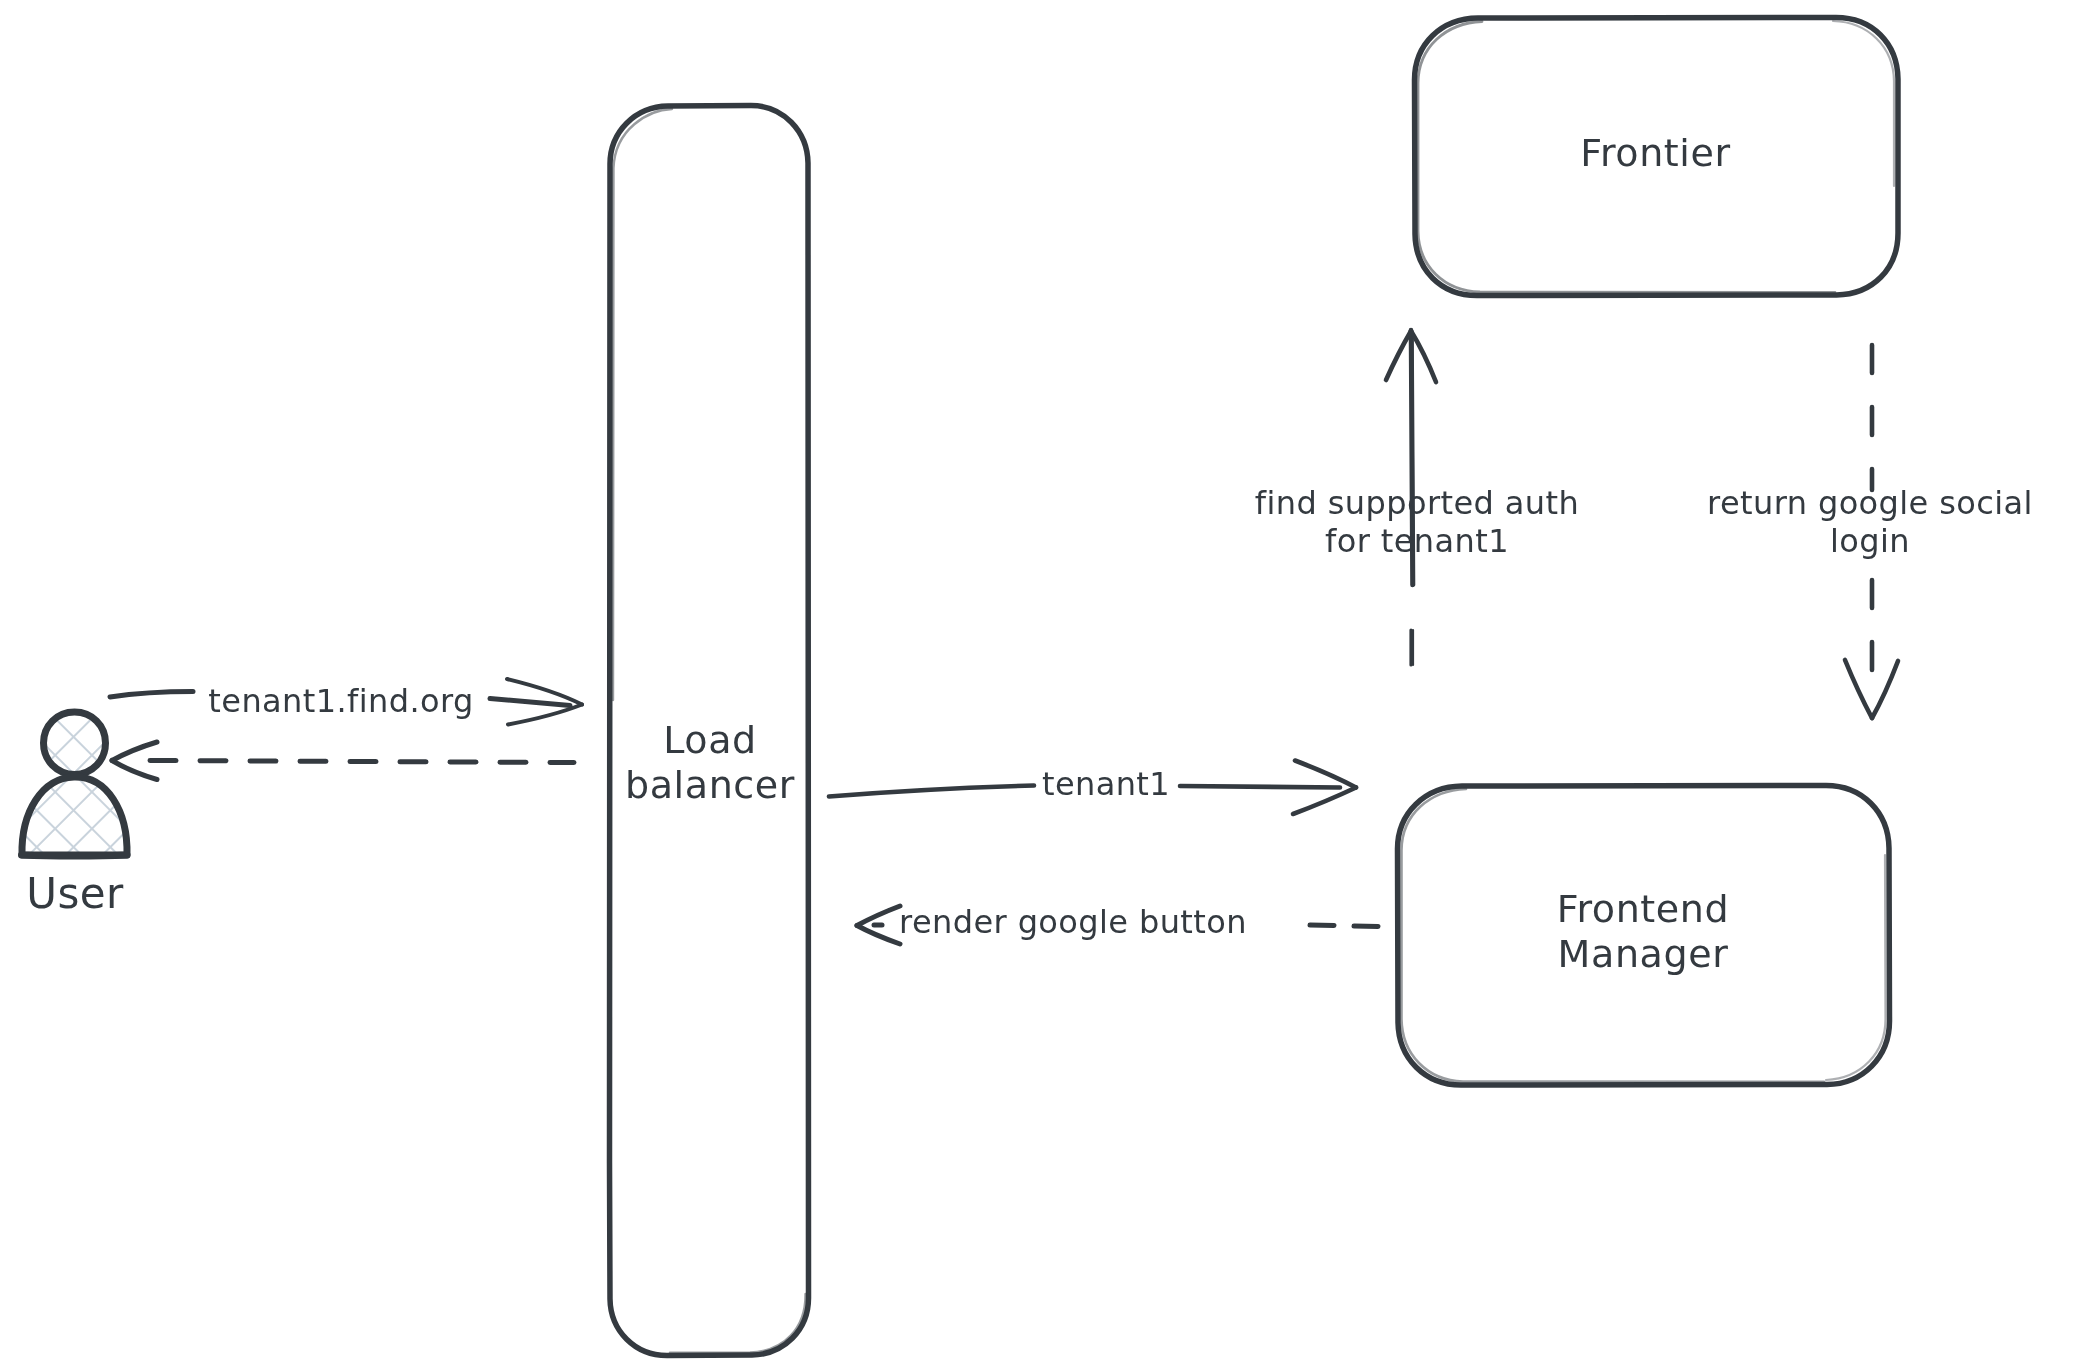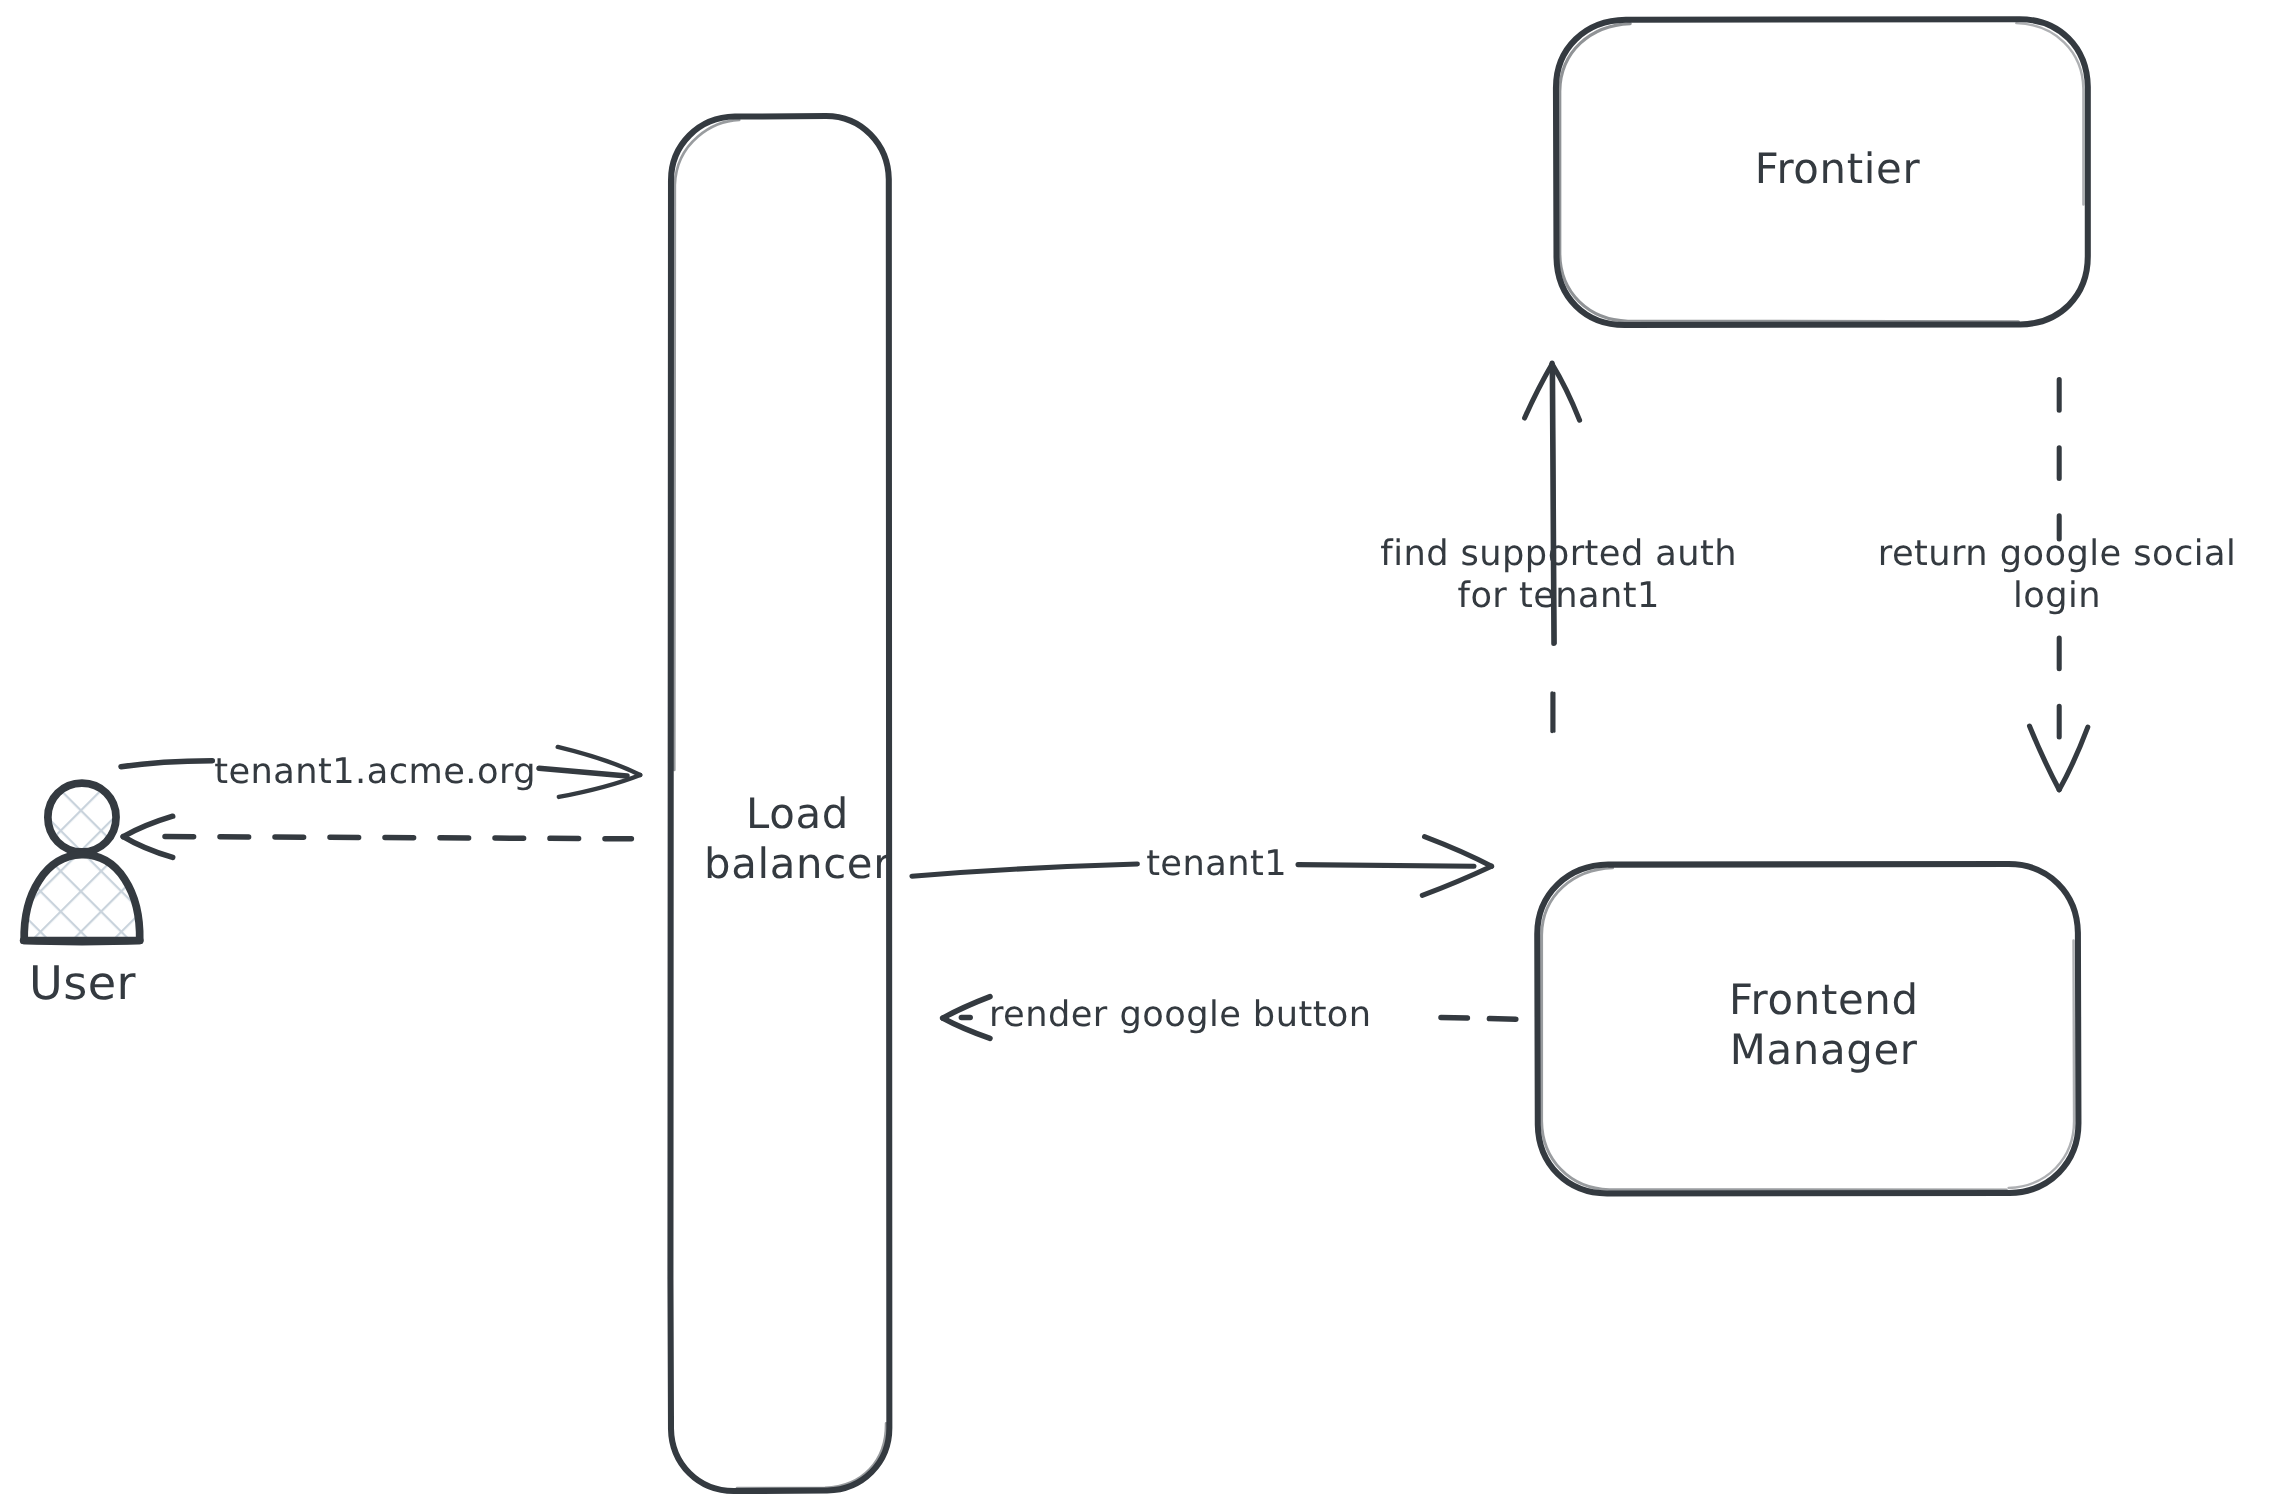--- a/index.html
+++ b/index.html
@@ -26,21 +26,20 @@
     font-family: "DejaVu Sans", sans-serif;
     text-align: center;
     line-height: 1.18;
     white-space: pre-line;
     pointer-events: none;
     user-select: none;
   }
   .node-label {
     font-size: 38px;
     letter-spacing: 0.6px;
-    padding-left: 15px;
   }
   .edge-label {
     font-size: 32px;
     letter-spacing: 0.4px;
   }
   .actor-label {
     font-size: 42px;
     letter-spacing: 0.4px;
   }
   
@@ -149,21 +148,21 @@
 <div class="lbl actor-label" style="left:0px; top:869px; width:150px;">User</div>
 
 <div class="lbl node-label" style="left:612px; top:718px; width:196px;">Load
 balancer</div>
 
 <div class="lbl node-label" style="left:1413px; top:131px; width:485px;">Frontier</div>
 
 <div class="lbl node-label" style="left:1396px; top:887px; width:494px;">Frontend
 Manager</div>
 
-<div class="lbl edge-label" style="left:186px; top:683px; width:310px;">tenant1.acme.org</div>
+<div class="lbl edge-label" style="left:186px; top:683px; width:310px;">tenant1.find.org</div>
 
 <div class="lbl edge-label" style="left:1030px; top:766px; width:152px;">tenant1</div>
 
 <div class="lbl edge-label" style="left:856px; top:904px; width:434px;">render google button</div>
 
 <div class="lbl edge-label" style="left:1215px; top:485px; width:404px;">find supported auth
 for tenant1</div>
 
 <div class="lbl edge-label" style="left:1660px; top:485px; width:420px;">return google social
 login</div>

